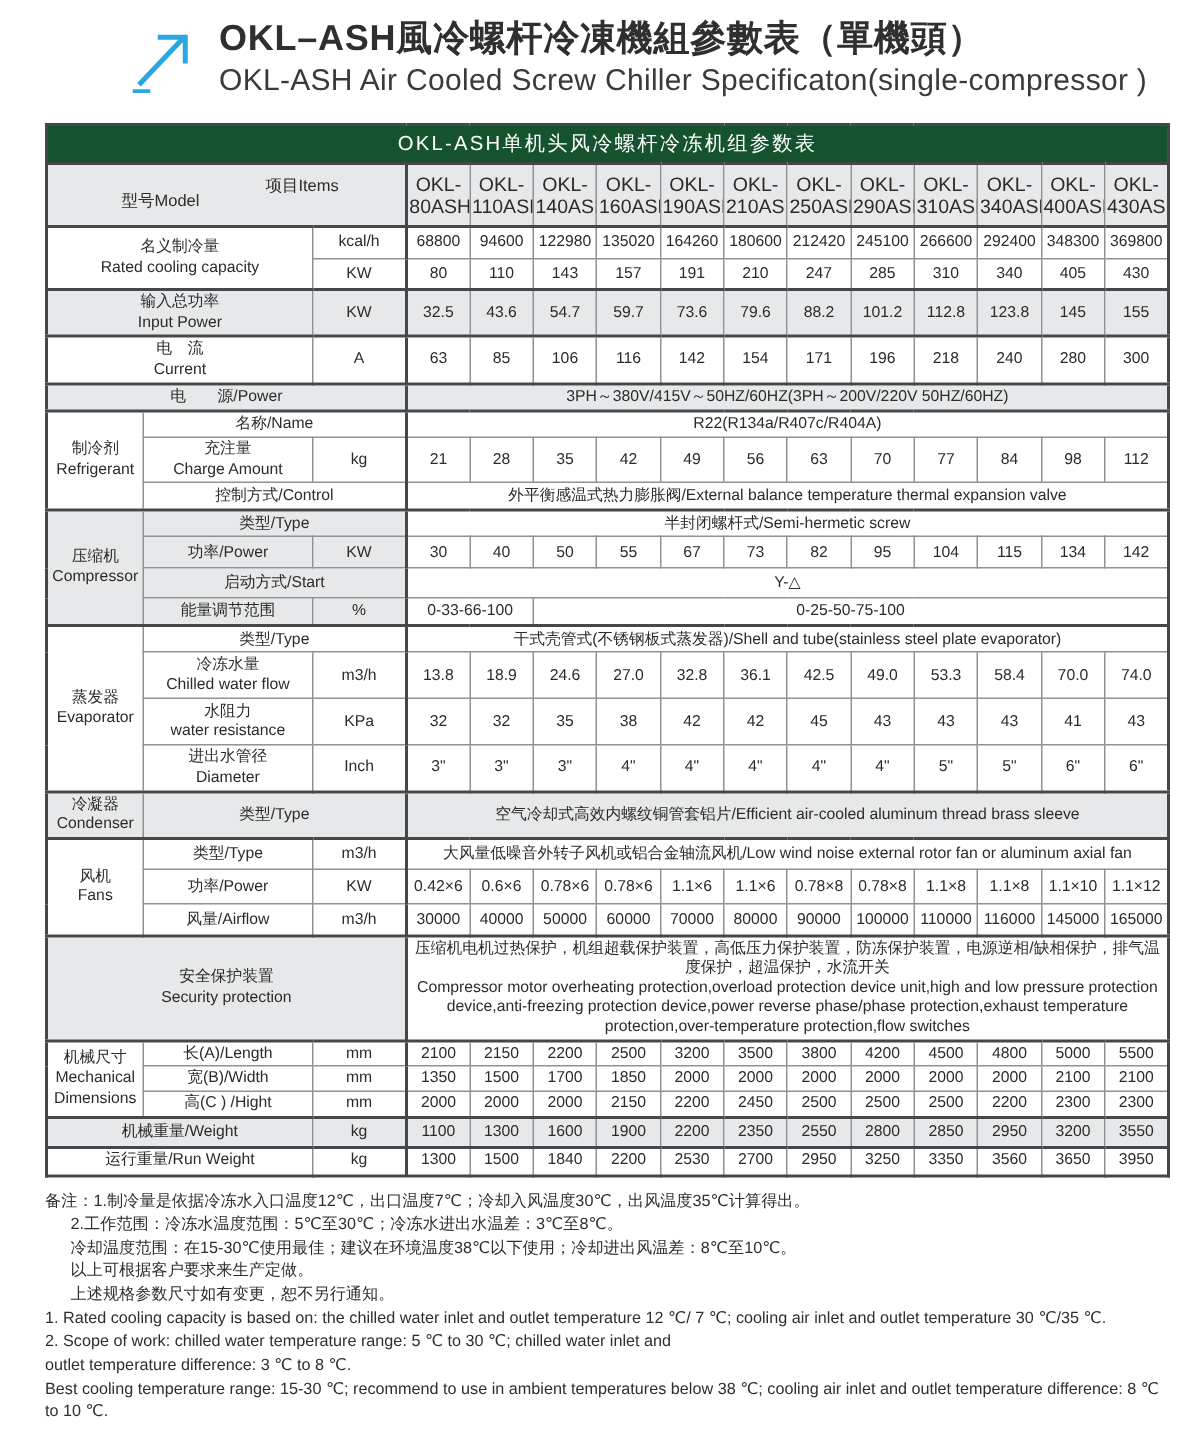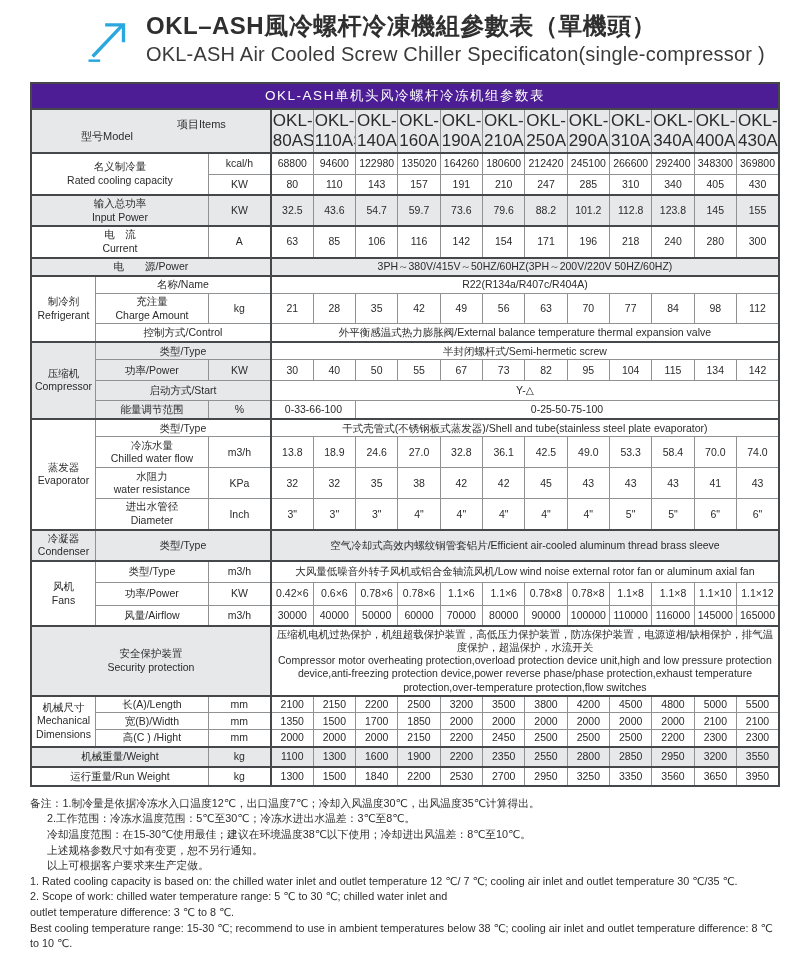--- a/index.html
+++ b/index.html
@@ -13,23 +13,23 @@
   .titles .sub{font-size:20px;color:#3a3a3a;margin-top:3px;letter-spacing:.2px;}
 
   
   table.spec{border-collapse:collapse;table-layout:fixed;width:750px;margin:4px 0 0 30px;border:2px solid #45484a;}
   .spec td{border:1px solid #8f9193;font-size:10.5px;color:#2b2b2b;text-align:center;vertical-align:middle;padding:1px;overflow:hidden;line-height:1.25;}
   tr.ss td{border-top:2px solid #45484a;}
   .data-start{border-left:2px solid #45484a !important;}
   tr.gray td{background:#e7e8e9;}
   td.g{background:#e7e8e9;}
 
-  tr.banner td{background:#4c1d95;color:#ffffff;font-size:13.5px;letter-spacing:1.5px;border:1px solid #2aa7de;height:22px;font-weight:500;}
-
-  .model-cell div{font-size:17px;line-height:1.18;}
+  tr.banner td{background:#14532d;color:#ffffff;font-size:13.5px;letter-spacing:1.5px;border:1px solid #2aa7de;height:22px;font-weight:500;}
+
+  .model-cell div{font-size:13px;line-height:1.18;}
   .corner{position:relative;
     background-image:linear-gradient(to bottom right,transparent calc(50% - .8px),#8b8d8f calc(50% - .8px) calc(50% + .8px),transparent calc(50% + .8px));}
   .corner .c-model{position:absolute;left:7px;bottom:8px;font-size:11px;margin-left:42px;}
   .corner .c-items{position:absolute;right:44px;top:8px;font-size:11px;}
 
   .v2 div{line-height:1.3;}
   .sec-td{text-align:left;padding:3px 6px 3px 6px;font-size:10.5px;line-height:1.3;}
   .sec-td div{margin:0;}
 
   
@@ -484,21 +484,21 @@
           <td>3650</td>
           <td>3950</td>
         </tr>
     </tbody>
   </table>
 
   <div class="notes">
     <div class="note-line">备注：1.制冷量是依据冷冻水入口温度12℃，出口温度7℃；冷却入风温度30℃，出风温度35℃计算得出。</div>
     <div class="note-line ind">2.工作范围：冷冻水温度范围：5℃至30℃；冷冻水进出水温差：3℃至8℃。</div>
     <div class="note-line ind">冷却温度范围：在15-30℃使用最佳；建议在环境温度38℃以下使用；冷却进出风温差：8℃至10℃。</div>
+    <div class="note-line ind">以上可根据客户要求来生产定做。</div>
     <div class="note-line ind">上述规格参数尺寸如有变更，恕不另行通知。</div>
-    <div class="note-line ind">以上可根据客户要求来生产定做。</div>
     <div class="note-line">1. Rated cooling capacity is based on: the chilled water inlet and outlet temperature 12 ℃/ 7 ℃; cooling air inlet and outlet temperature 30 ℃/35 ℃.</div>
     <div class="note-line">2. Scope of work: chilled water temperature range: 5 ℃ to 30 ℃; chilled water inlet and</div>
     <div class="note-line">outlet temperature difference: 3 ℃ to 8 ℃.</div>
     <div class="note-line">Best cooling temperature range: 15-30 ℃; recommend to use in ambient temperatures below 38 ℃; cooling air inlet and outlet temperature difference: 8 ℃ to 10 ℃.</div>
 
   </div>
 </div>
 
 </body></html>

